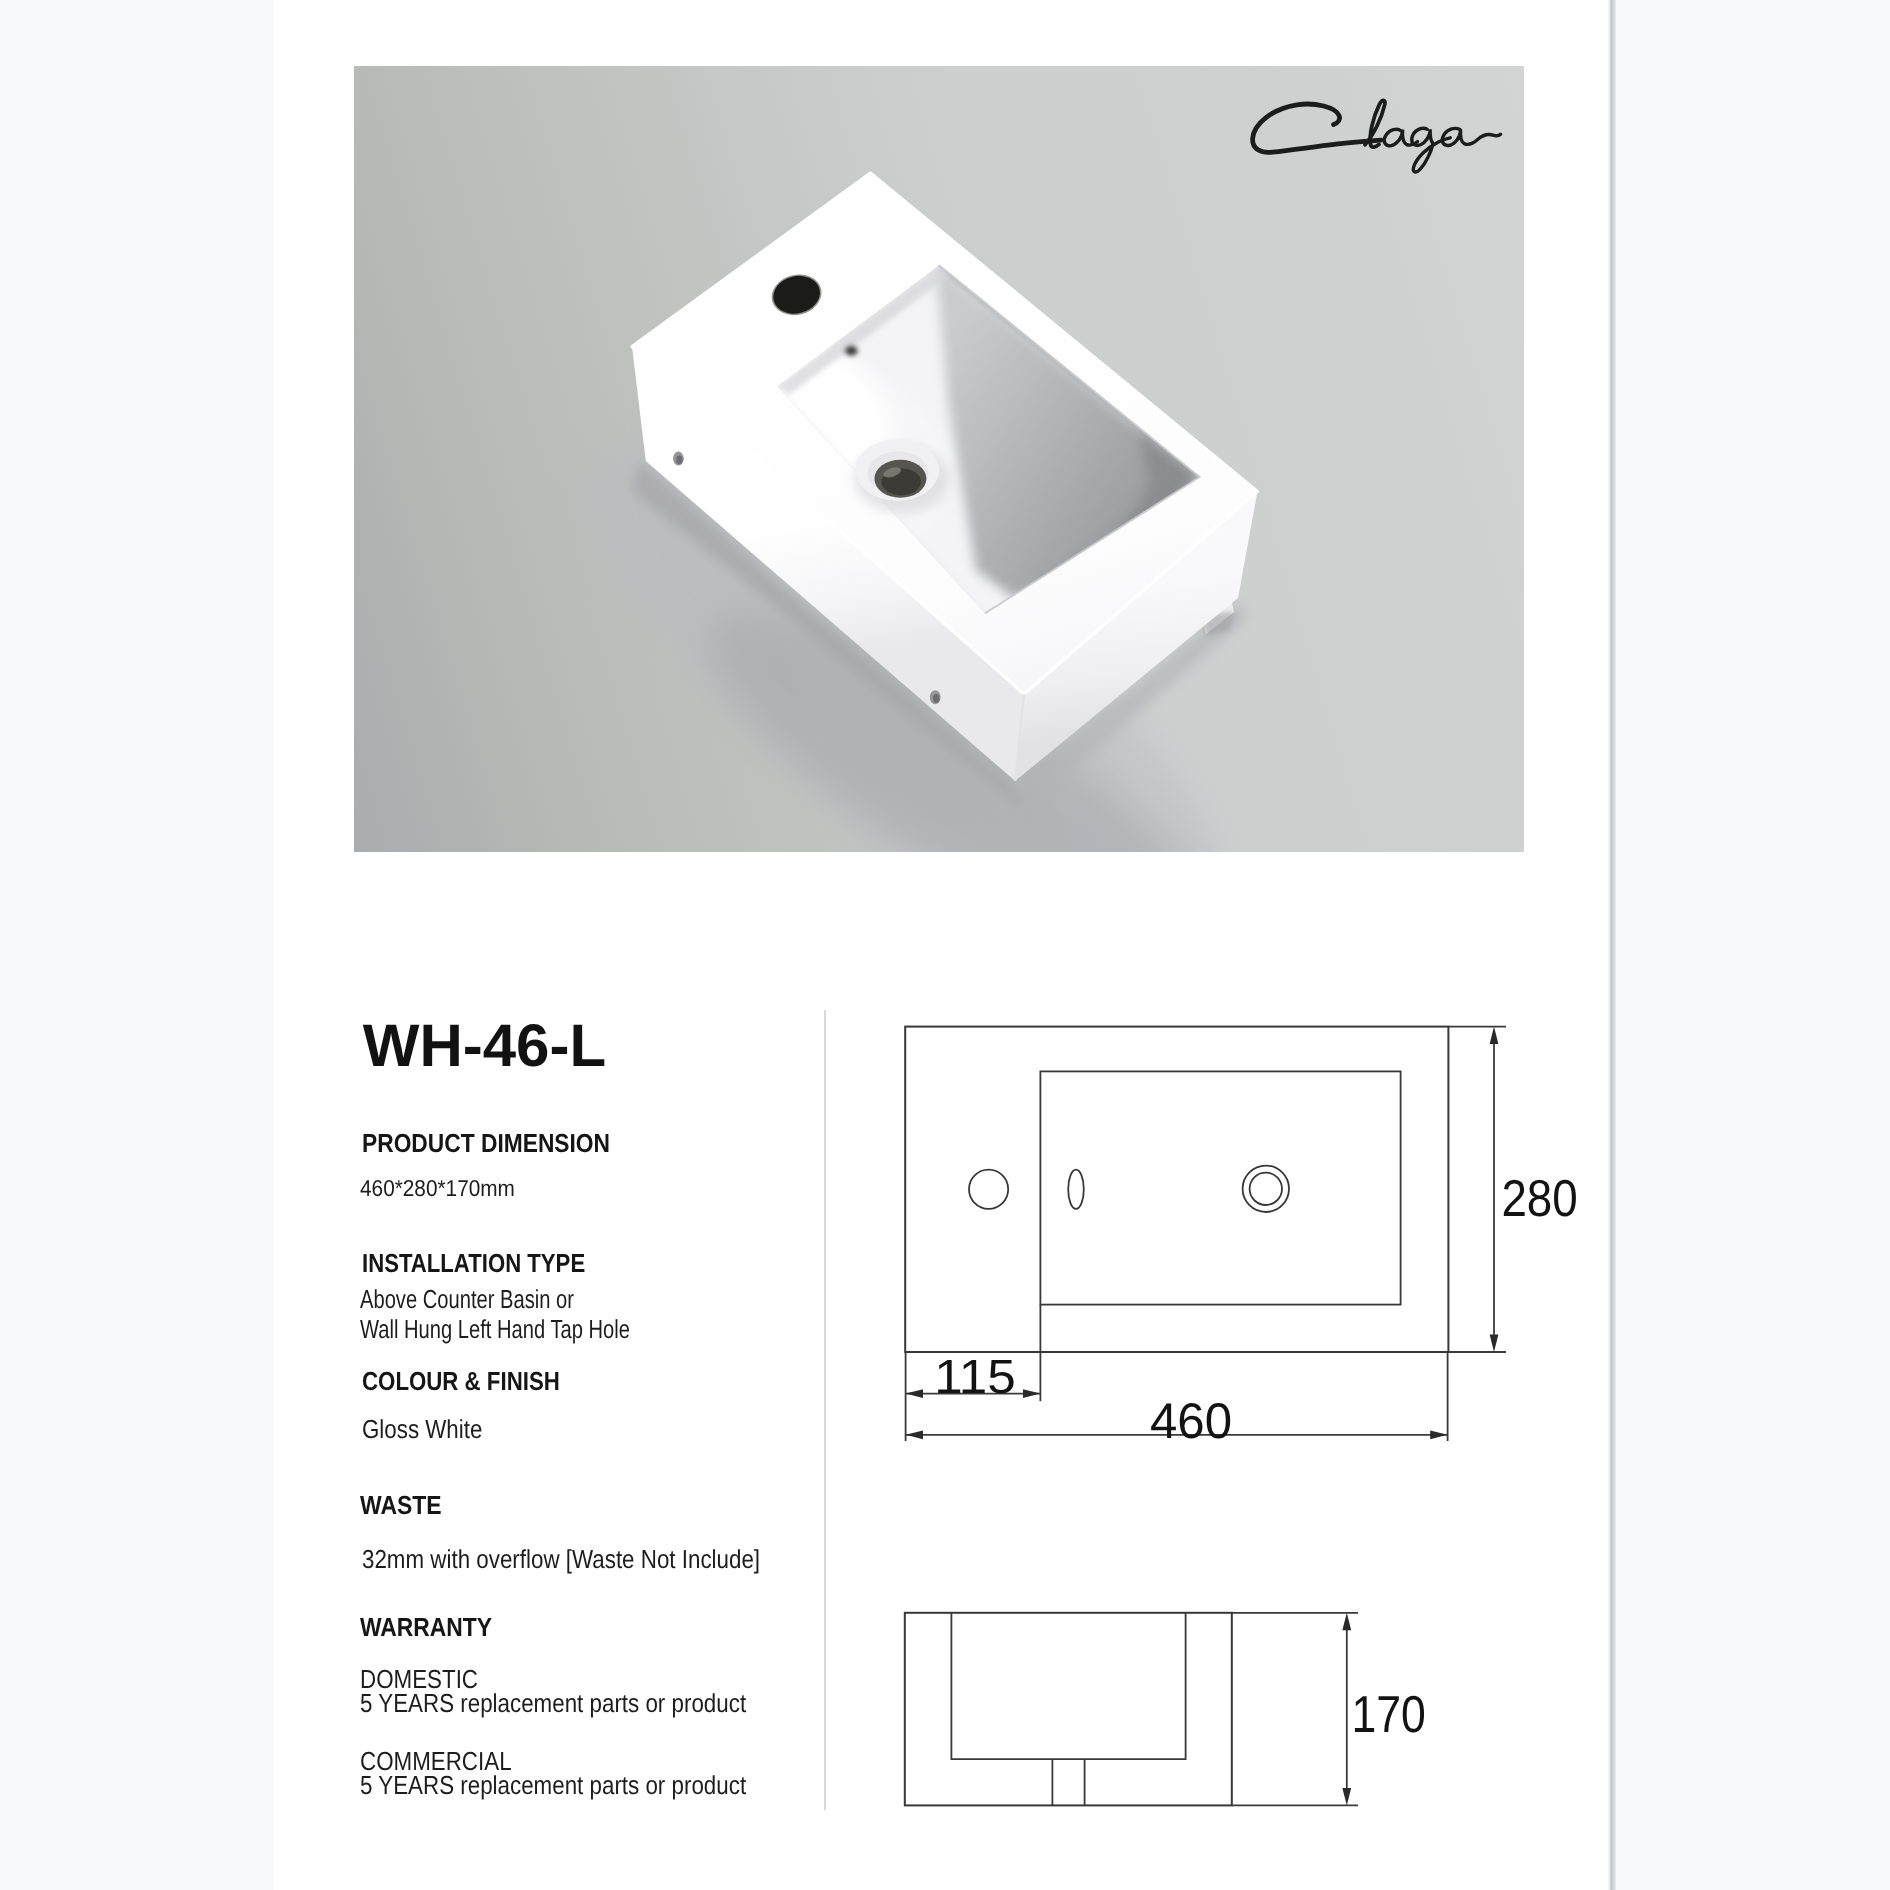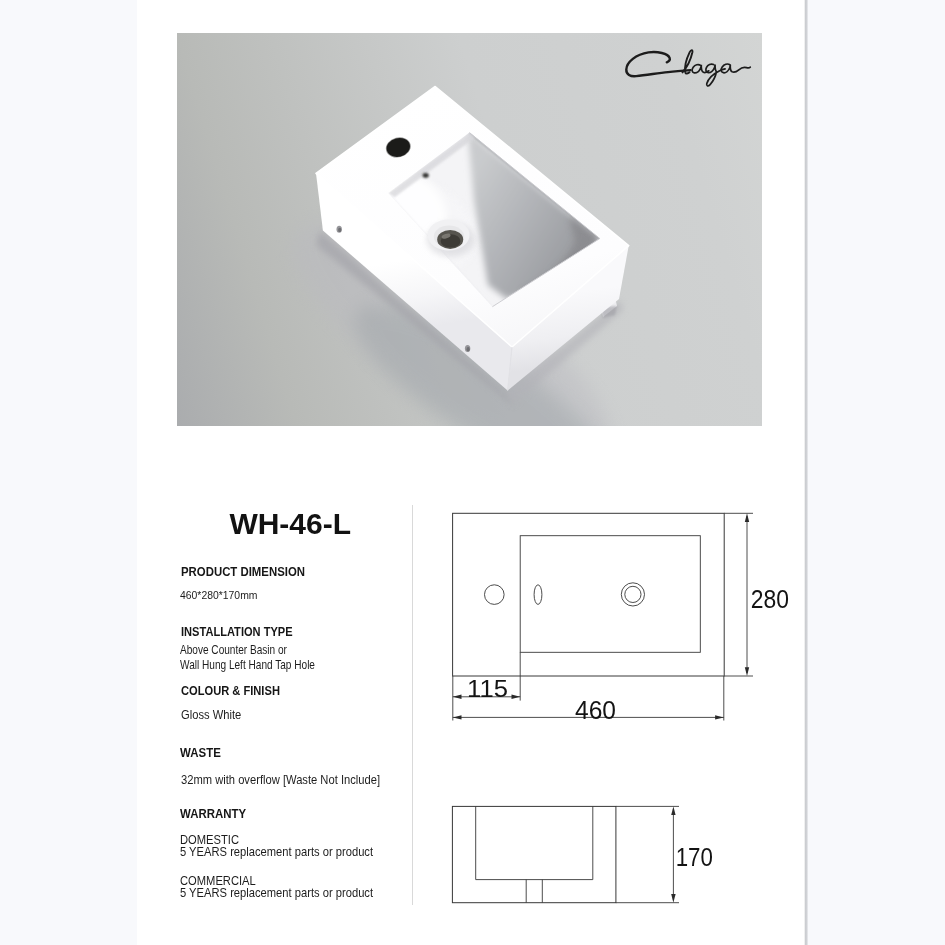--- a/index.html
+++ b/index.html
@@ -125,21 +125,21 @@
     <path d="M489.8,29.3 C492.2,28.4 493.2,26.6 492.6,24.9 C491,20.6 480.5,18 471.5,19.4 C459,21.4 449.6,29 449.3,36.5 C449.1,41.4 453.4,43.8 459.2,43.1 C469,42 480,40.4 491,39.1 C499,38.1 506,37.6 513.5,37.1" stroke-width="2.4"></path>
     <path d="M505.5,39.4 C509.7,34.5 513.8,26.3 515.4,19.2 C515.9,16.7 514.1,16.3 512.7,19.2 C509.4,26 507.4,34.6 508.3,39.4 C508.8,41.3 510.9,40.6 512.5,39.2" stroke-width="1.9"></path>
     <path d="M523.6,32.4 C521.4,30.8 518,31.7 516.2,34.2 C514.4,36.8 514.9,39.4 517.3,39.9 C519.7,40.3 522.5,38 523.7,34.9 C524.1,33.7 524.3,32.6 524.3,31.8 C524.1,35.1 524.5,38.4 526.4,39.3 C528.1,40.1 530.2,38.9 531.8,37.8" stroke-width="1.7"></path>
     <path d="M536.6,31.6 C534,30.4 530.8,31.8 529.5,34.4 C528.2,36.9 528.9,39.3 531.3,39.7 C533.7,40 536.4,37.6 537.6,34.4 C538,33.3 538.1,32.3 538.1,31.6 C538,34.4 538.3,37.4 539.5,38.8" stroke-width="1.7"></path>
     <path d="M539.5,38.8 C538.7,42.6 536.1,48.4 533.1,51.6 C531,53.9 529.1,53.1 529.8,50.6 C531.1,46.2 536.2,41 542.2,38 C544.2,37 546.2,36.3 548.1,35.9" stroke-width="1.7"></path>
     <path d="M553,31.8 C550.4,30.4 547,31.5 545.2,34 C543.4,36.6 544,39.2 546.4,39.7 C548.8,40.2 551.5,37.9 552.7,34.8 C553.1,33.6 553.3,32.5 553.3,31.7 C553.1,35 553.5,38 555.1,38.8 C557.1,39.7 559.8,38.6 561.8,36.8 C564.3,34.6 567.3,33.9 569.5,34.6 C571.3,35.2 572.5,34.9 573.3,34.1" stroke-width="1.7"></path>
   </g>
 </svg>
 </div>
 
-<div class="abs" style="left:181.4px;top:508.8px;font-size:30px;font-weight:bold;color:#121212;line-height:1;margin-left:48px;">WH-46-L</div>
+<div class="abs" style="left:181.4px;top:508.8px;font-size:30px;font-weight:bold;color:#121212;line-height:1;">WH-46-L</div>
 
 <div class="abs h" style="left:180.5px;top:564.6px;transform:scaleX(0.876);">PRODUCT DIMENSION</div>
 
 <div class="abs b" style="left:180.3px;top:590.3px;line-height:1;font-size:11.5px;transform:scaleX(0.904);">460*280*170mm</div>
 
 <div class="abs h" style="left:180.5px;top:625.1px;transform:scaleX(0.852);">INSTALLATION TYPE</div>
 
 <div class="abs b" style="left:180.2px;top:641.5px;transform:scaleX(0.775);">Above Counter Basin or<br>Wall Hung Left Hand Tap Hole</div>
 
 <div class="abs h" style="left:181.2px;top:683.5px;transform:scaleX(0.856);">COLOUR &amp; FINISH</div>

